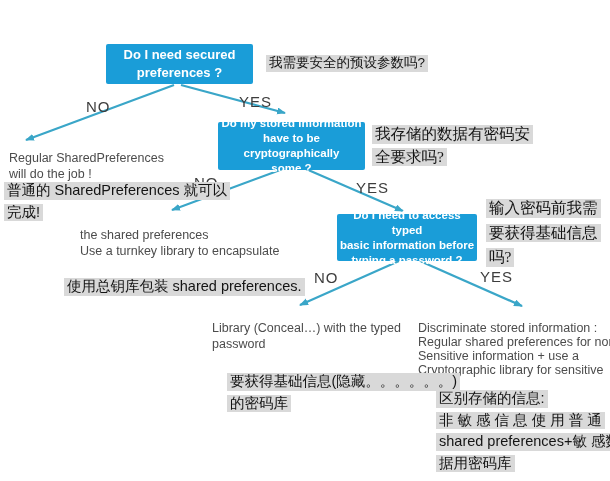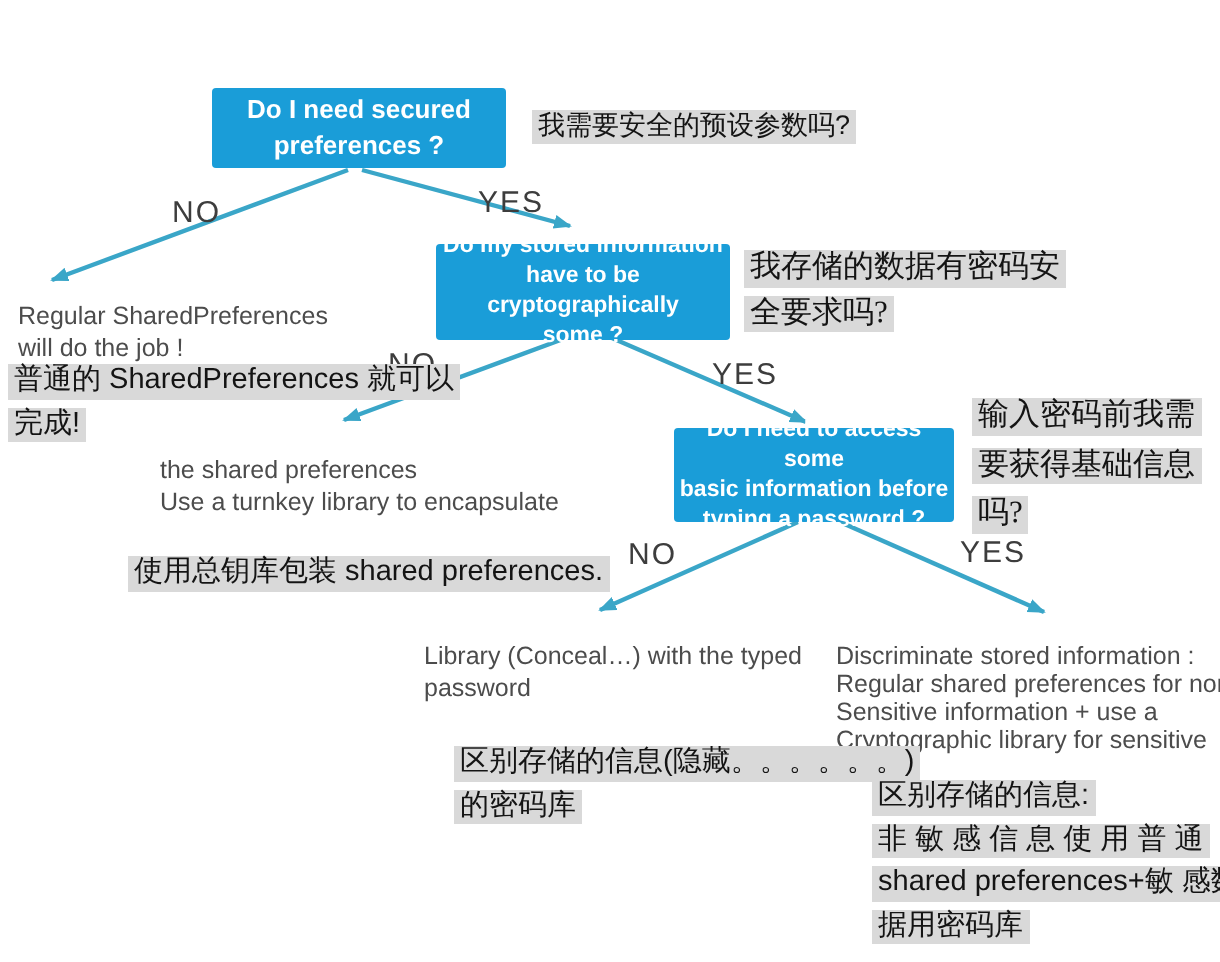--- a/index.html
+++ b/index.html
@@ -51,21 +51,21 @@
     <div class="bl">preferences ?</div>
   </div>
 
   <div class="qbox" style="left:218px;top:122px;width:147px;height:48px;font-size:11.5px;line-height:15px;">
     <div class="bl">Do my stored information</div>
     <div class="bl">have to be cryptographically</div>
     <div class="bl">some ?</div>
   </div>
 
   <div class="qbox" style="left:337px;top:214px;width:140px;height:47px;font-size:11.5px;line-height:15px;">
-    <div class="bl">Do I need to access some</div>
+    <div class="bl">Do I need to access typed</div>
     <div class="bl">basic information before</div>
     <div class="bl">typing a password ?</div>
   </div>
 
   <div class="edge-label" style="left:86px;top:97px;">NO</div>
   <div class="edge-label" style="left:239px;top:92px;">YES</div>
   <div class="edge-label" style="left:194px;top:173px;">NO</div>
   <div class="edge-label" style="left:356px;top:178px;">YES</div>
   <div class="edge-label" style="left:314px;top:268px;">NO</div>
   <div class="edge-label" style="left:480px;top:267px;">YES</div>
@@ -111,21 +111,21 @@
   <div class="zh fs145" style="left:4px;top:182px;">
     <div class="zl"><span class="hl">普通的 SharedPreferences 就可以</span></div>
     <div class="zl"><span class="hl">完成!</span></div>
   </div>
 
   <div class="zh fs145" style="left:64px;top:278px;">
     <div class="zl"><span class="hl">使用总钥库包装 shared preferences.</span></div>
   </div>
 
   <div class="zh fs145" style="left:227px;top:373px;">
-    <div class="zl"><span class="hl">区别存储的信息(隐藏。。。。。。)</span></div>
+    <div class="zl"><span class="hl">要获得基础信息(隐藏。。。。。。)</span></div>
     <div class="zl"><span class="hl">的密码库</span></div>
   </div>
 
   <div class="zh fs145" style="left:436px;top:390px;">
     <div class="zl"><span class="hl">区别存储的信息:</span></div>
     <div class="zl"><span class="hl">非 敏 感 信 息 使 用 普 通</span></div>
     <div class="zl"><span class="hl">shared preferences+敏 感数</span></div>
     <div class="zl"><span class="hl">据用密码库</span></div>
   </div>
 

